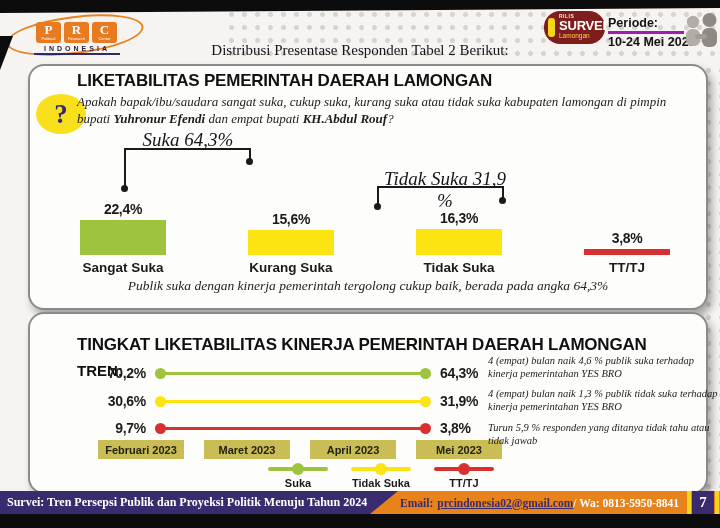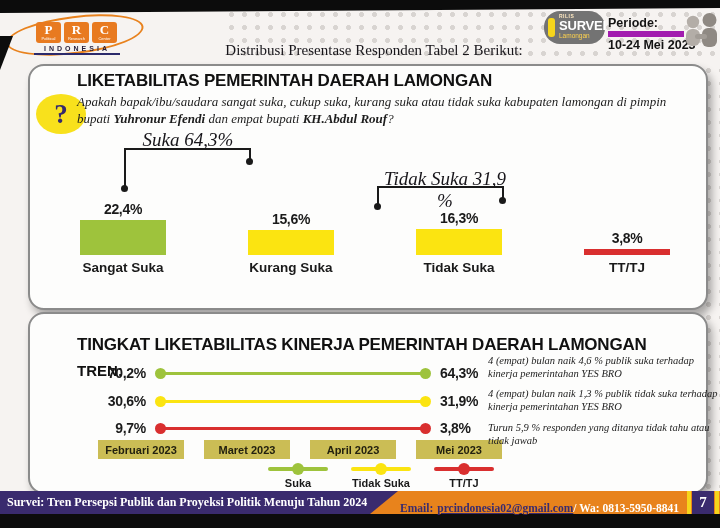--- a/index.html
+++ b/index.html
@@ -19,31 +19,31 @@
   .logo{position:absolute;left:14px;top:14px;width:122px;height:48px;z-index:3;}
   .swoosh{position:absolute;left:-8px;top:2px;width:134px;height:34px;border:2px solid #e8821e;
        border-radius:50%;transform:rotate(-7deg);}
   .logo-boxes{position:absolute;left:22px;top:8px;display:flex;gap:3px;}
   .logo-box{width:25px;height:21px;background:#e87a20;border-radius:3px;color:#fff;
        display:flex;flex-direction:column;align-items:center;justify-content:center;}
   .logo-letter{font-family:"Liberation Serif",serif;font-weight:700;font-size:13px;line-height:12px;}
   .logo-sub{font-size:4px;line-height:5px;}
   .logo-country{position:absolute;left:20px;top:31px;width:86px;text-align:center;font-size:7px;
        font-weight:700;letter-spacing:3px;color:#241d3a;border-bottom:2px solid #2c2a6b;padding-bottom:1px;}
-  .page-title{position:absolute;left:184px;top:42px;width:380px;text-align:center;z-index:3;
+  .page-title{position:absolute;left:170px;top:42px;width:380px;text-align:center;z-index:3;
        font-family:"Liberation Serif",serif;font-size:15px;color:#17151a;}
-  .badge{position:absolute;left:544px;top:11px;width:61px;height:33px;background:#737373;
+  .badge{position:absolute;left:544px;top:11px;width:61px;height:33px;background:#7f1d1d;
        border-radius:16px;z-index:3;}
   .badge-pill{position:absolute;left:4px;top:7px;width:7px;height:19px;border-radius:3px;background:#f6d51b;}
   .badge-txt{position:absolute;left:15px;top:2px;}
   .badge-top{font-size:5px;font-weight:700;color:#ffe9c2;letter-spacing:.5px;}
   .badge-main{font-size:13px;font-weight:800;color:#fff;line-height:13px;letter-spacing:-.2px;}
   .badge-region{font-size:6.5px;color:#ffd34d;}
   .periode{position:absolute;left:608px;top:13px;z-index:3;color:#141414;}
-  .periode-label{font-size:12.5px;font-weight:700;border-bottom:6px solid #a21caf;
+  .periode-label{font-size:12.5px;font-weight:700;border-bottom:3px solid #a21caf;
        display:inline-block;padding-right:26px;padding-bottom:1px;}
   .periode-value{font-size:12.5px;font-weight:700;margin-top:1px;}
   .people{position:absolute;left:683px;top:12px;z-index:3;}
 
   
   .panel{position:absolute;left:28px;width:676px;background:#fdfdfc;border:2px solid #8b8b8b;
        border-radius:16px;box-shadow:4px 6px 9px rgba(0,0,0,.33);z-index:4;}
   #panel1{top:64px;height:242px;}
   #panel2{top:312px;height:178px;}
   .q-icon{position:absolute;left:6px;top:28px;width:50px;height:40px;border-radius:50%;background:#f8e11c;
@@ -88,21 +88,21 @@
   .lg-line{position:absolute;left:0;right:0;top:5px;height:3.5px;border-radius:2px;}
   .lg-dot{position:absolute;left:24px;top:0.5px;width:12px;height:12px;border-radius:50%;}
   .lg-label{font-size:11px;font-weight:700;color:#1a1a1a;margin-top:2px;}
 
   
   .footer{position:absolute;left:0;top:491px;width:720px;height:23px;background:#e8831c;z-index:7;}
   .footer-purple{position:absolute;left:0;top:0;width:400px;height:23px;background:#3a2b6e;
        clip-path:polygon(0 0,398px 0,370px 23px,0 23px);}
   .footer-left{position:absolute;left:7px;top:0;height:23px;display:flex;align-items:center;
        font-family:"Liberation Serif",serif;font-weight:700;font-size:12px;color:#fff;white-space:nowrap;z-index:2;}
-  .footer-right{position:absolute;left:400px;top:0;height:23px;display:flex;align-items:flex-end;
+  .footer-right{position:absolute;left:400px;top:0;height:23px;display:flex;align-items:center;
        font-family:"Liberation Serif",serif;font-weight:700;font-size:11.5px;color:#fff;white-space:nowrap;z-index:2;}
   .footer-email-label{color:#3a2b6e;margin-right:4px;}
   .footer-email{color:#3a2b6e;text-decoration:underline;}
   .pg-stripe{position:absolute;top:0;width:4px;height:23px;background:#f6d51b;z-index:3;}
   .pg-box{position:absolute;left:692px;top:0;width:22px;height:23px;background:#3a2b6e;z-index:3;
        display:flex;align-items:center;justify-content:center;color:#fff;
        font-family:"Liberation Serif",serif;font-weight:700;font-size:15px;}
 </style>
 </head>
 <body>
@@ -195,20 +195,21 @@
     <div class="br-v" style="left:219px;top:82px;width:2px;height:14px;"></div>
     <div class="br-dot" style="left:216px;top:92px;"></div>
 
     <div class="br-label" style="left:345px;top:102px;width:140px;">Tidak Suka 31,9 %</div>
     <div class="br-h" style="left:348px;top:120px;width:126px;height:2px;"></div>
     <div class="br-v" style="left:347px;top:120px;width:2px;height:20px;"></div>
     <div class="br-dot" style="left:344px;top:137px;"></div>
     <div class="br-v" style="left:472px;top:120px;width:2px;height:14px;"></div>
     <div class="br-dot" style="left:469px;top:131px;"></div>
 
+    <div class="p1-note">Publik suka dengan kinerja pemerintah tergolong cukup baik, berada pada angka 64,3%</div>
   </div>
 
   <div class="panel" id="panel2">
     <div class="p2-kicker">TREN:</div>
     <div class="p2-title">TINGKAT LIKETABILITAS KINERJA PEMERINTAH DAERAH LAMONGAN</div>
     <div id="trend-rows">
         <div class="trend-row" style="top: 50px;">
           <div class="t-label left">70,2%</div>
           <div class="t-linebox">
             <div class="t-line" style="background: rgb(158, 195, 60);"></div>

